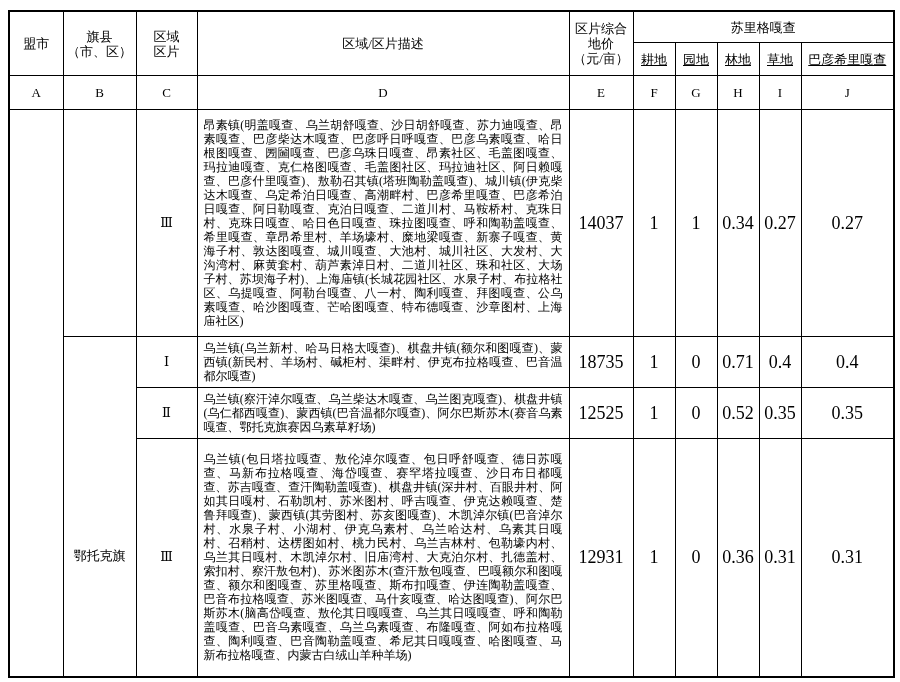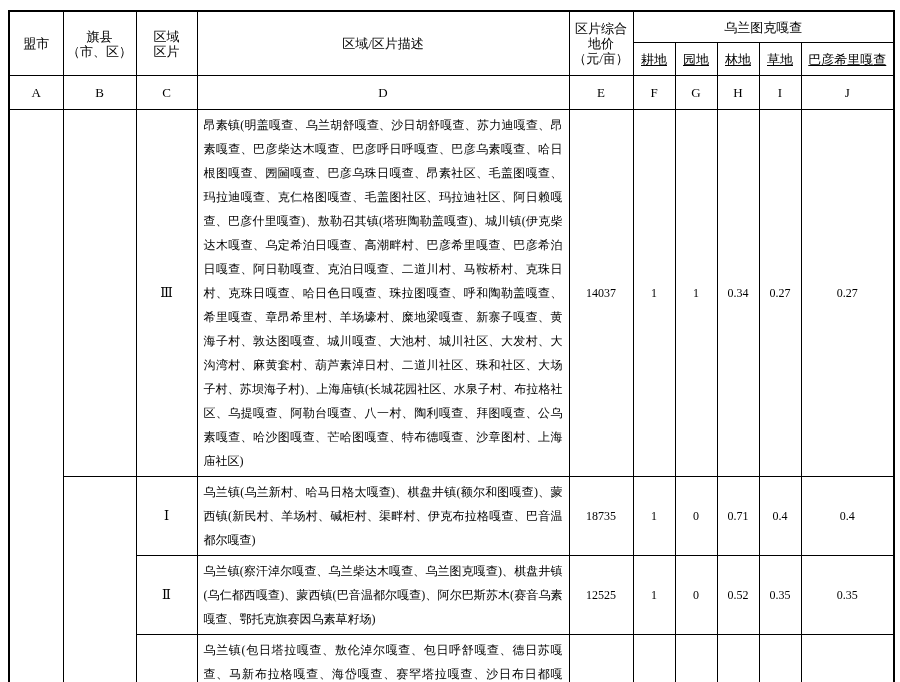--- a/index.html
+++ b/index.html
@@ -18,24 +18,24 @@
     text-align:center;vertical-align:middle;
     font-size:13px;padding:0;
     word-break:break-all;
   }
   tr.h1 td{height:30px;}
   tr.h2 td{height:32px;text-decoration:underline;}
   tr.letters td{height:33px;font-size:13px;}
   td.hdr{font-size:13px;line-height:15px;}
   td.desc{
     text-align:justify;text-justify:inter-character;
-    font-size:12px;line-height:24px;
+    font-size:12px;line-height:14px;
     padding:3px 6px;vertical-align:middle;
   }
-  td.num{font-size:12px;}
+  td.num{font-size:18px;}
   td.zone{font-size:13px;}
   td.banner-cell{padding-top:100px;font-size:13px;}
   tr.r1{height:227px;}
   tr.r2{height:51px;}
   tr.r3{height:51px;}
   tr.r4{height:238px;}
 </style>
 </head>
 <body>
 
@@ -64,21 +64,21 @@
       <td class="hdr" rowspan="2">
         <div>区域</div>
         <div>区片</div>
       </td>
       <td class="hdr" rowspan="2">区域/区片描述</td>
       <td class="hdr" rowspan="2">
         <div>区片综合</div>
         <div>地价</div>
         <div>（元/亩）</div>
       </td>
-      <td class="hdr" colspan="5">乌兰图克嘎查</td>
+      <td class="hdr" colspan="5">苏里格嘎查</td>
     </tr>
 
     <tr class="h2">
       <td class="hdr">耕地</td>
       <td class="hdr">园地</td>
       <td class="hdr">林地</td>
       <td class="hdr">草地</td>
       <td class="hdr">巴彦希里嘎查</td>
     </tr>
 

